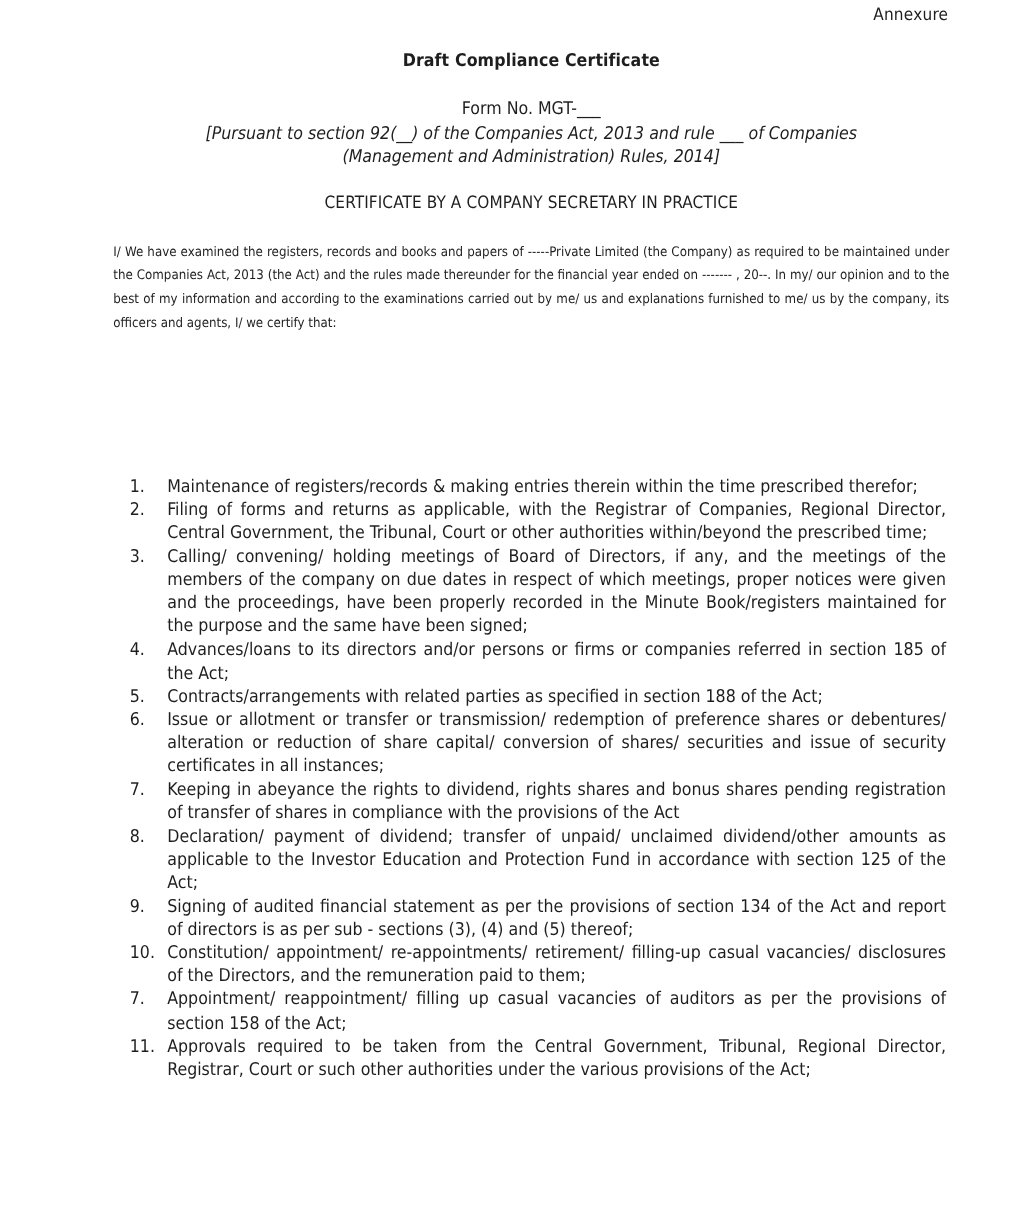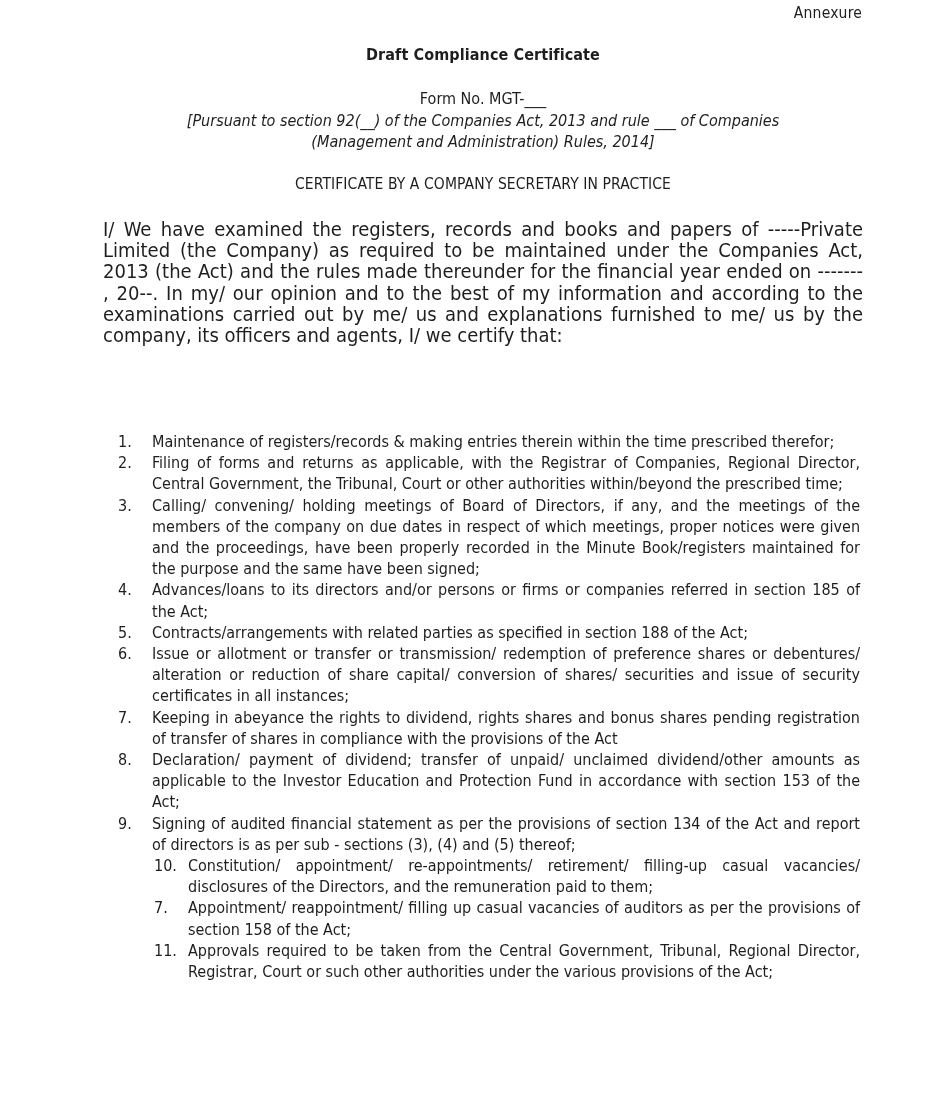--- a/index.html
+++ b/index.html
@@ -24,34 +24,34 @@
   .pursuant {
     position: absolute; top: 110px; left: 0; width: 966px; text-align: center;
     font-size: 16px; font-style: italic; line-height: 21px;
   }
   .cert-heading {
     position: absolute; top: 175px; left: 0; width: 966px; text-align: center;
     font-size: 15.5px; letter-spacing: 0.1px;
   }
   .para {
     position: absolute; left: 103px; width: 760px;
-    font-size: 20px; line-height: 21.2px; text-align: justify;
+    font-size: 12px; line-height: 21.2px; text-align: justify;
     transform-origin: left top;
   }
   .p1 { top: 219px; }
   .p2 { top: 374px; }
   .list {
     position: absolute; left: 118px; top: 431px; width: 742px;
     margin: 0; padding: 0; list-style: none;
     font-size: 16px; line-height: 21.2px;
   }
   .list li { display: flex; margin: 0; padding: 0; }
   .list .num { width: 34px; flex: 0 0 34px; }
   .list .txt { flex: 1; text-align: justify; }
-  .list li.two-digit .num { width: 34px; flex: 0 0 34px; margin-left: 36px; }
+  .list li.two-digit .num { width: 34px; flex: 0 0 34px; }
 </style>
 </head>
 <body>
 
 <div class="page">
   <div class="annexure">Annexure</div>
   <div class="title">Draft Compliance Certificate</div>
   <div class="form-no">Form No. MGT-___</div>
   <div class="pursuant">
     <div>[Pursuant to section 92(__) of the Companies Act, 2013 and rule ___ of Companies</div>
@@ -85,21 +85,21 @@
     <li>
         <span class="num">6.</span>
         <span class="txt">Issue or allotment or transfer or transmission/ redemption of preference shares or debentures/ alteration or reduction of share capital/ conversion of shares/ securities and issue of security certificates in all instances;</span>
       </li>
     <li>
         <span class="num">7.</span>
         <span class="txt">Keeping in abeyance the rights to dividend, rights shares and bonus shares pending registration of transfer of shares in compliance with the provisions of the Act</span>
       </li>
     <li>
         <span class="num">8.</span>
-        <span class="txt">Declaration/ payment of dividend; transfer of unpaid/ unclaimed dividend/other amounts as applicable to the Investor Education and Protection Fund in accordance with section 153 of the Act;</span>
+        <span class="txt">Declaration/ payment of dividend; transfer of unpaid/ unclaimed dividend/other amounts as applicable to the Investor Education and Protection Fund in accordance with section 125 of the Act;</span>
       </li>
     <li>
         <span class="num">9.</span>
         <span class="txt">Signing of audited financial statement as per the provisions of section 134 of the Act and report of directors is as per sub - sections (3), (4) and (5) thereof;</span>
       </li>
     <li class="two-digit">
         <span class="num">10.</span>
         <span class="txt">Constitution/ appointment/ re-appointments/ retirement/ filling-up casual vacancies/ disclosures of the Directors, and the remuneration paid to them;</span>
       </li>
     <li class="two-digit">

